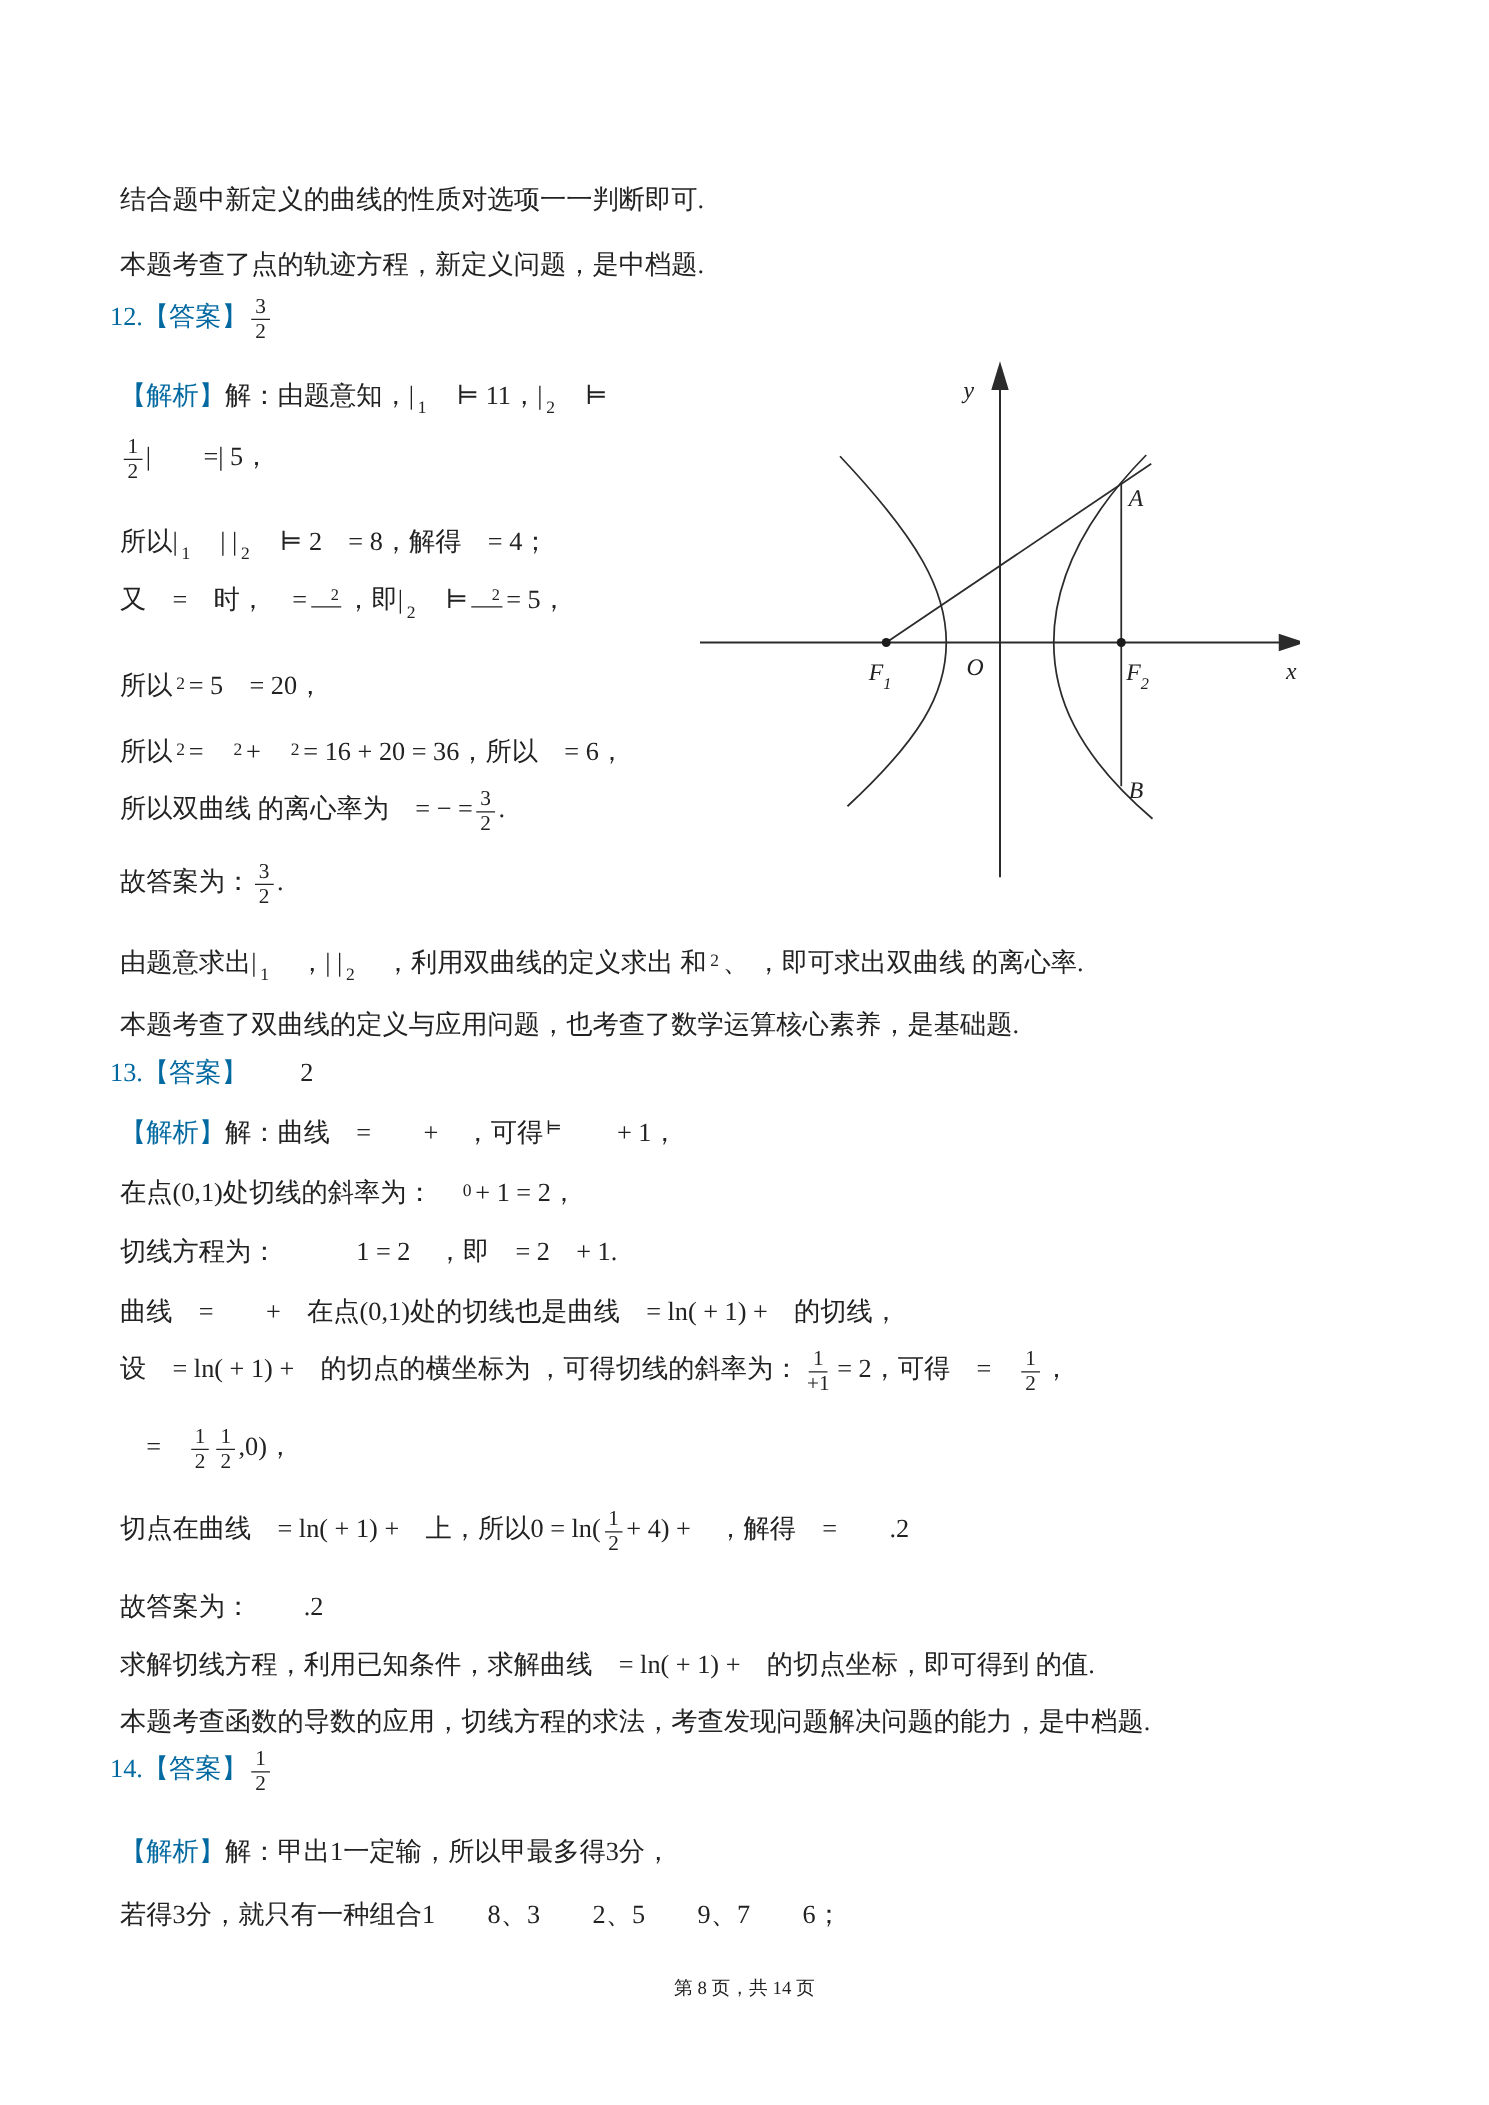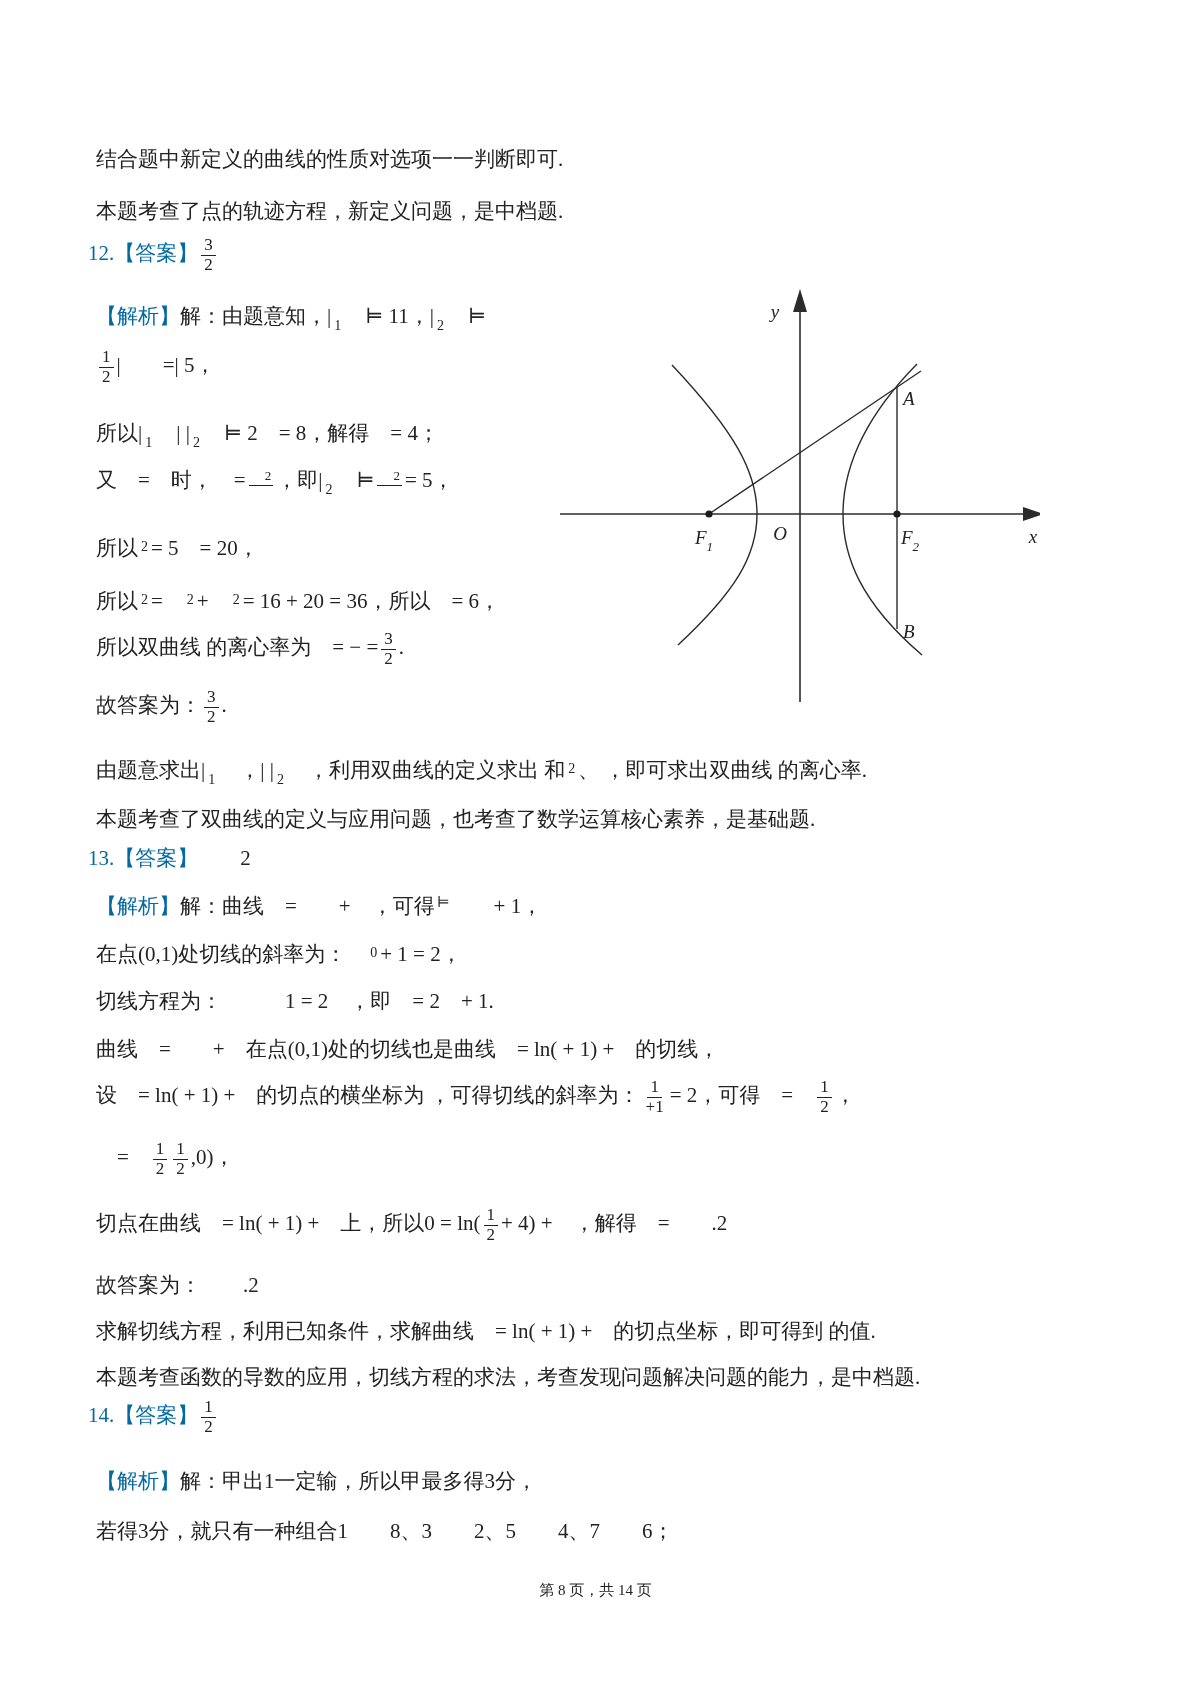--- a/index.html
+++ b/index.html
@@ -148,21 +148,21 @@
   <span class="blue">14.</span><span class="blue">【答案】</span><span class="frac">
       <span class="fn">1</span>
       <span class="fd">2</span>
     </span>
 </div>
 
 <div class="ln" style="top:1468px">
   <span class="blue">【解析】</span><span>解：甲出1一定输，所以甲最多得3分，</span>
 </div>
 
-<div class="ln" style="top:1518px">若得3分，就只有一种组合1　　8、3　　2、5　　4、7　　6；</div>
+<div class="ln" style="top:1518px">若得3分，就只有一种组合1　　8、3　　2、5　　9、7　　6；</div>
 
 <svg class="figure" width="505" height="430" viewBox="0 0 505 430">
 
   <line x1="25" y1="242" x2="496" y2="242" stroke="#2b2b2b" stroke-width="1.6"></line>
   <polygon points="488,235 509,242 488,249" fill="#2b2b2b"></polygon>
   <line x1="265" y1="32" x2="265" y2="430" stroke="#2b2b2b" stroke-width="1.6"></line>
   <polygon points="258,40 265,17 272,40" fill="#2b2b2b"></polygon>
 
   <path d="M137,93 C200,160 222,200 222,242 C222,284 200,320 143,373" fill="none" stroke="#2b2b2b" stroke-width="1.4"></path>
   <path d="M382,92 C325,150 308,200 308,242 C308,284 325,330 387,383" fill="none" stroke="#2b2b2b" stroke-width="1.4"></path>

